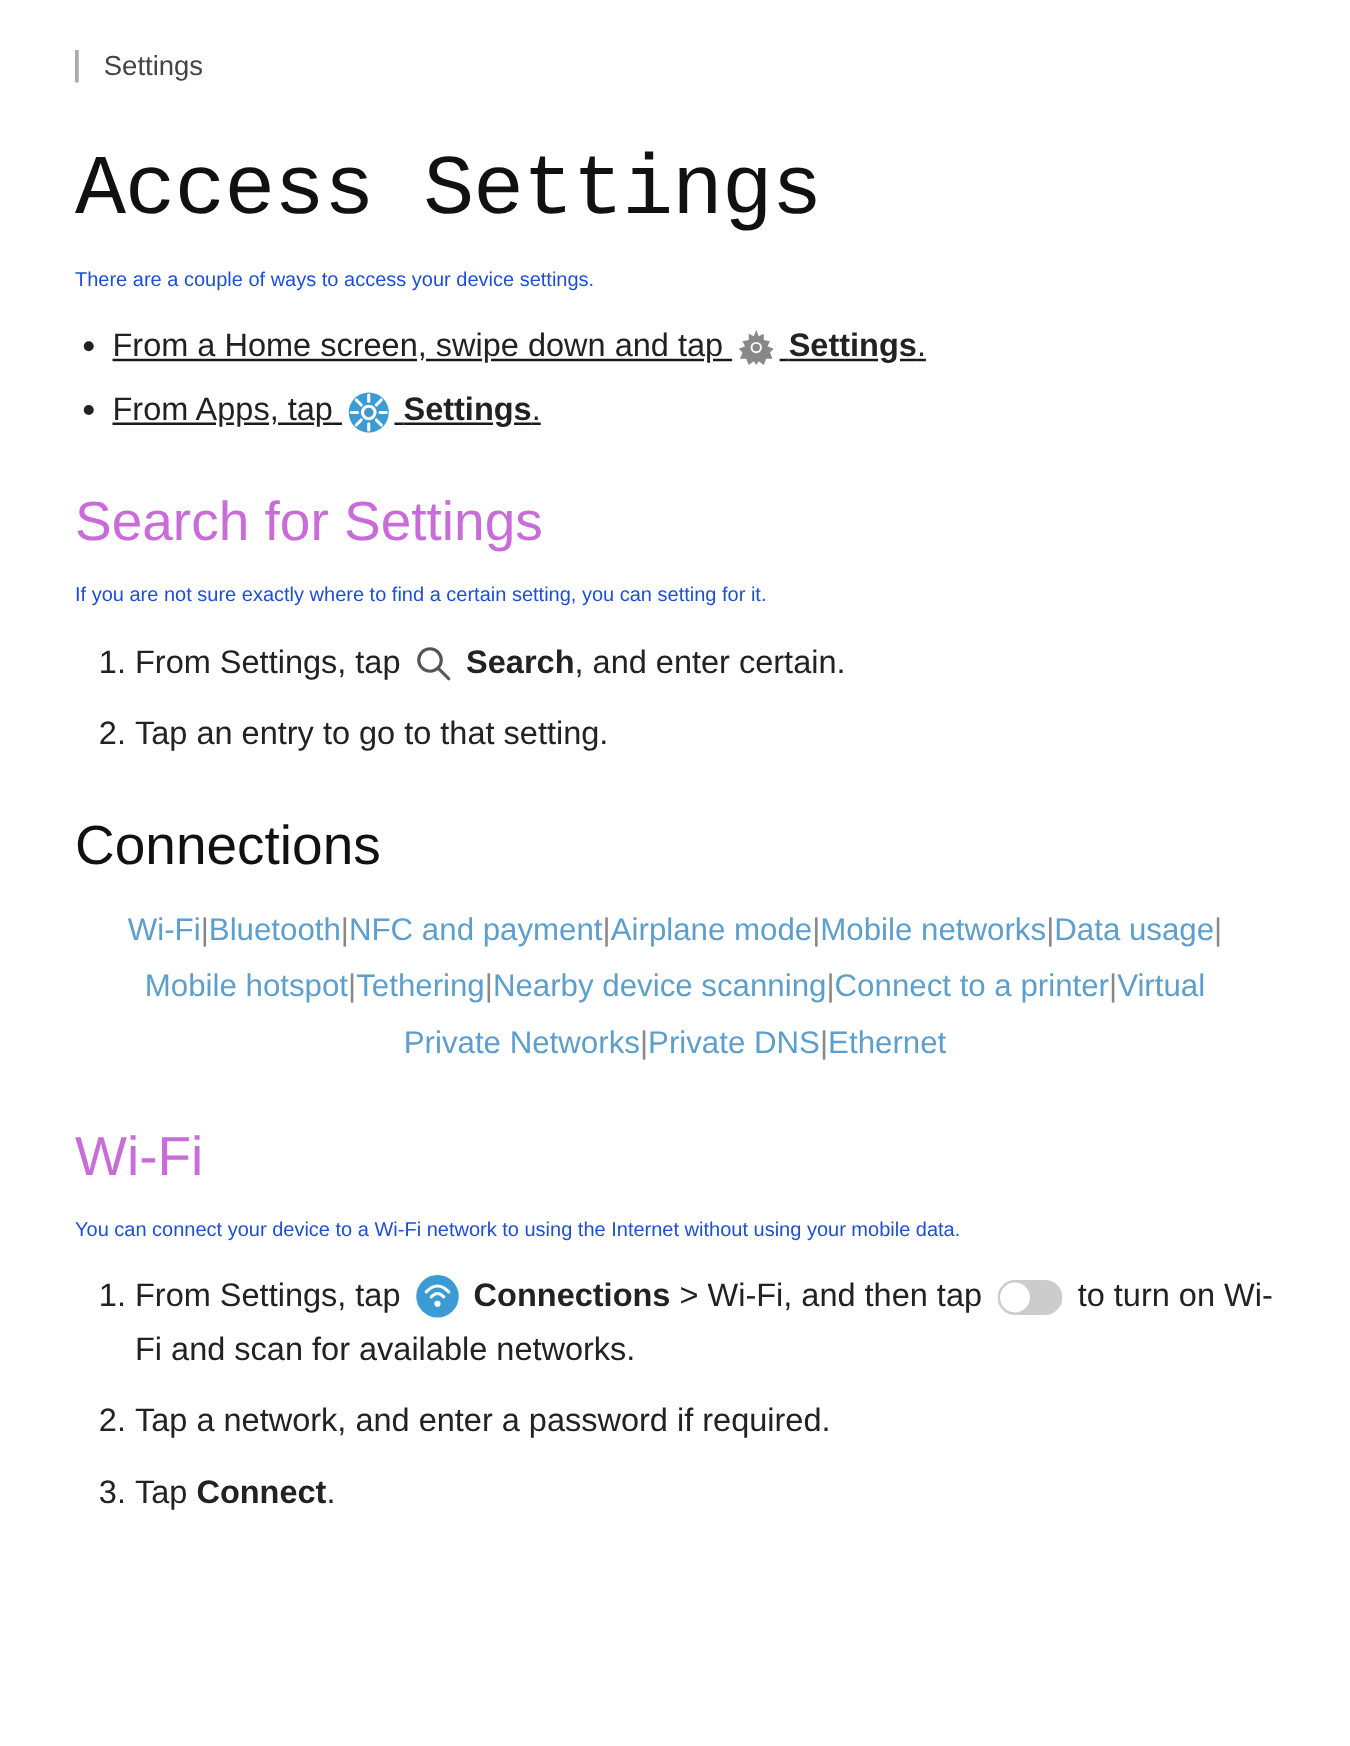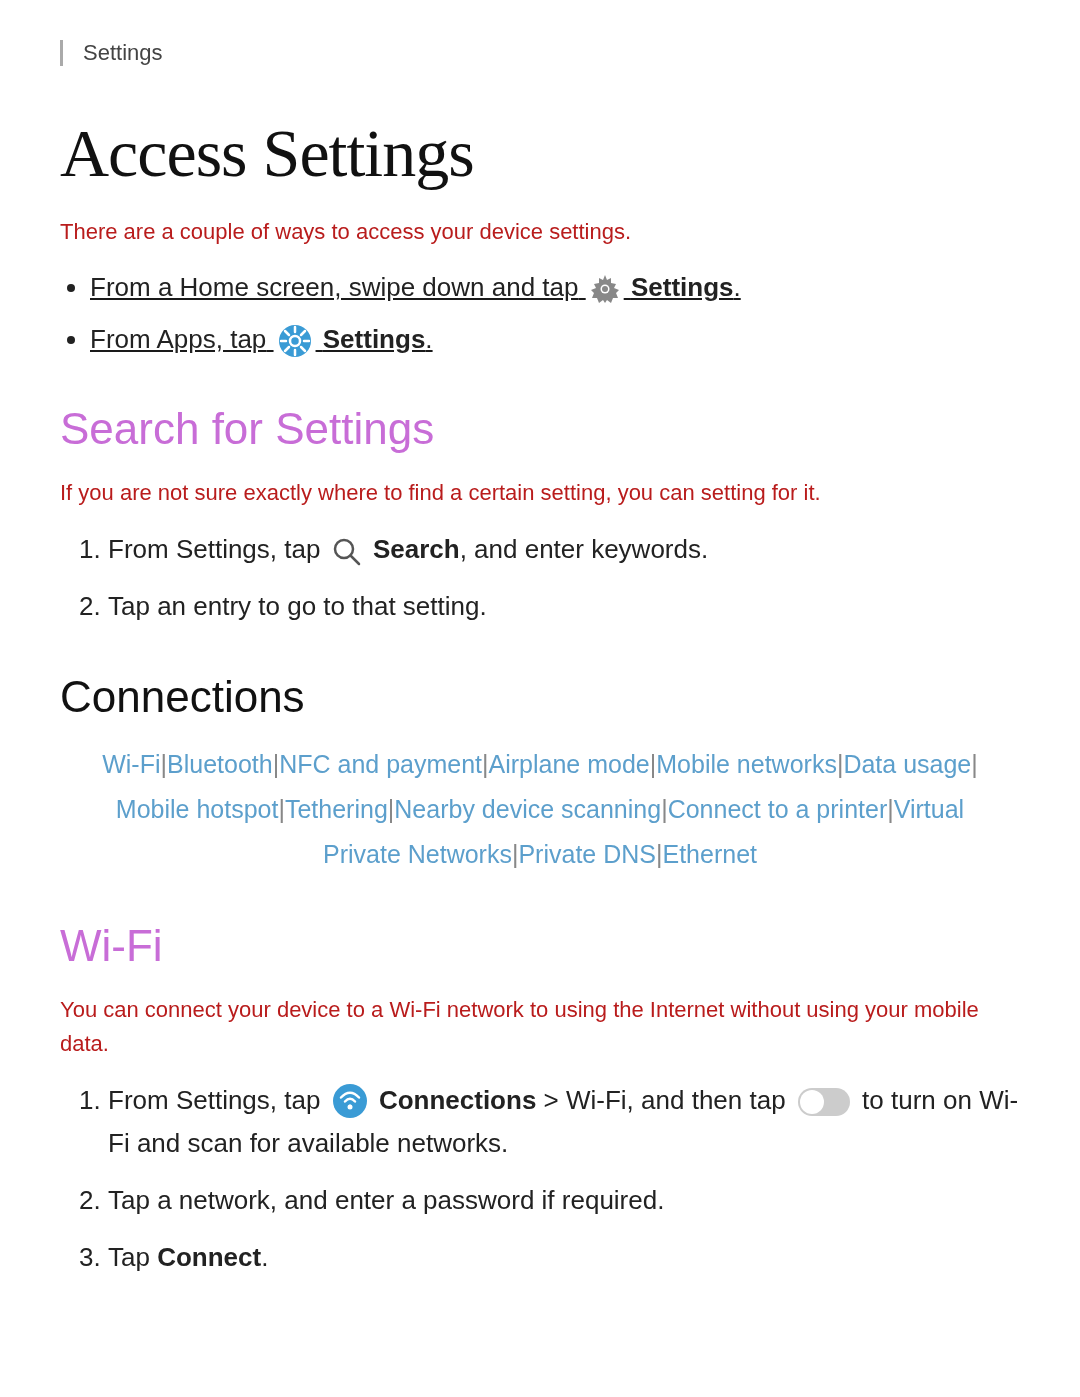--- a/index.html
+++ b/index.html
@@ -27,21 +27,21 @@
       padding-left: 20px;
       border-left: 3px solid #aaa;
       font-family: Arial, sans-serif;
     }
 
     h1 {
       font-size: 68px;
       font-weight: 400;
       color: #111;
       margin-bottom: 22px;
-      font-family: Liberation Serif, serif;
+      font-family: Liberation Mono, monospace;
       letter-spacing: -1px;
     }
 
     h2 {
       font-size: 44px;
       font-weight: 400;
       color: #111;
       margin-bottom: 20px;
       font-family: 'Arial', sans-serif;
     }
@@ -52,23 +52,23 @@
       color: #c86dd7;
       margin-bottom: 22px;
       font-family: 'Arial', sans-serif;
     }
 
     .section {
       margin-bottom: 44px;
     }
 
     p {
-      font-size: 22px;
+      font-size: 16px;
       line-height: 1.55;
-      color: #b91c1c;
+      color: #1d4ed8;
       margin-bottom: 18px;
       font-family: Arial, sans-serif;
     }
 
     ul {
       margin: 16px 0 16px 30px;
       text-decoration: underline;
     }
 
     ul li {
@@ -199,21 +199,21 @@
     <h3>Search for Settings</h3>
     <p>If you are not sure exactly where to find a certain setting, you can setting for it.</p>
     <ol>
       <li>
         <span>From Settings, tap</span>
         
         <svg class="search-icon" viewBox="0 0 30 30" xmlns="http://www.w3.org/2000/svg">
           <circle cx="12" cy="12" r="9" fill="none" stroke="#555" stroke-width="2.5"></circle>
           <line x1="18.5" y1="18.5" x2="27" y2="27" stroke="#555" stroke-width="2.5" stroke-linecap="round"></line>
         </svg>
-        <span class="bold">Search</span><span>, and enter keywords.</span>
+        <span class="bold">Search</span><span>, and enter certain.</span>
       </li>
       <li>Tap an entry to go to that setting.</li>
     </ol>
   </div>
 
   <div class="section">
     <h2>Connections</h2>
     <div class="links-block">
       <a class="link">Wi-Fi</a><span class="separator">|</span><a class="link">Bluetooth</a><span class="separator">|</span><a class="link">NFC and payment</a><span class="separator">|</span><a class="link">Airplane mode</a><span class="separator">|</span><a class="link">Mobile networks</a><span class="separator">|</span><a class="link">Data usage</a><span class="separator">|</span><br><a class="link">Mobile hotspot</a><span class="separator">|</span><a class="link">Tethering</a><span class="separator">|</span><a class="link">Nearby device scanning</a><span class="separator">|</span><a class="link">Connect to a printer</a><span class="separator">|</span><a class="link">Virtual<br>Private Networks</a><span class="separator">|</span><a class="link">Private DNS</a><span class="separator">|</span><a class="link">Ethernet</a>
     </div>

